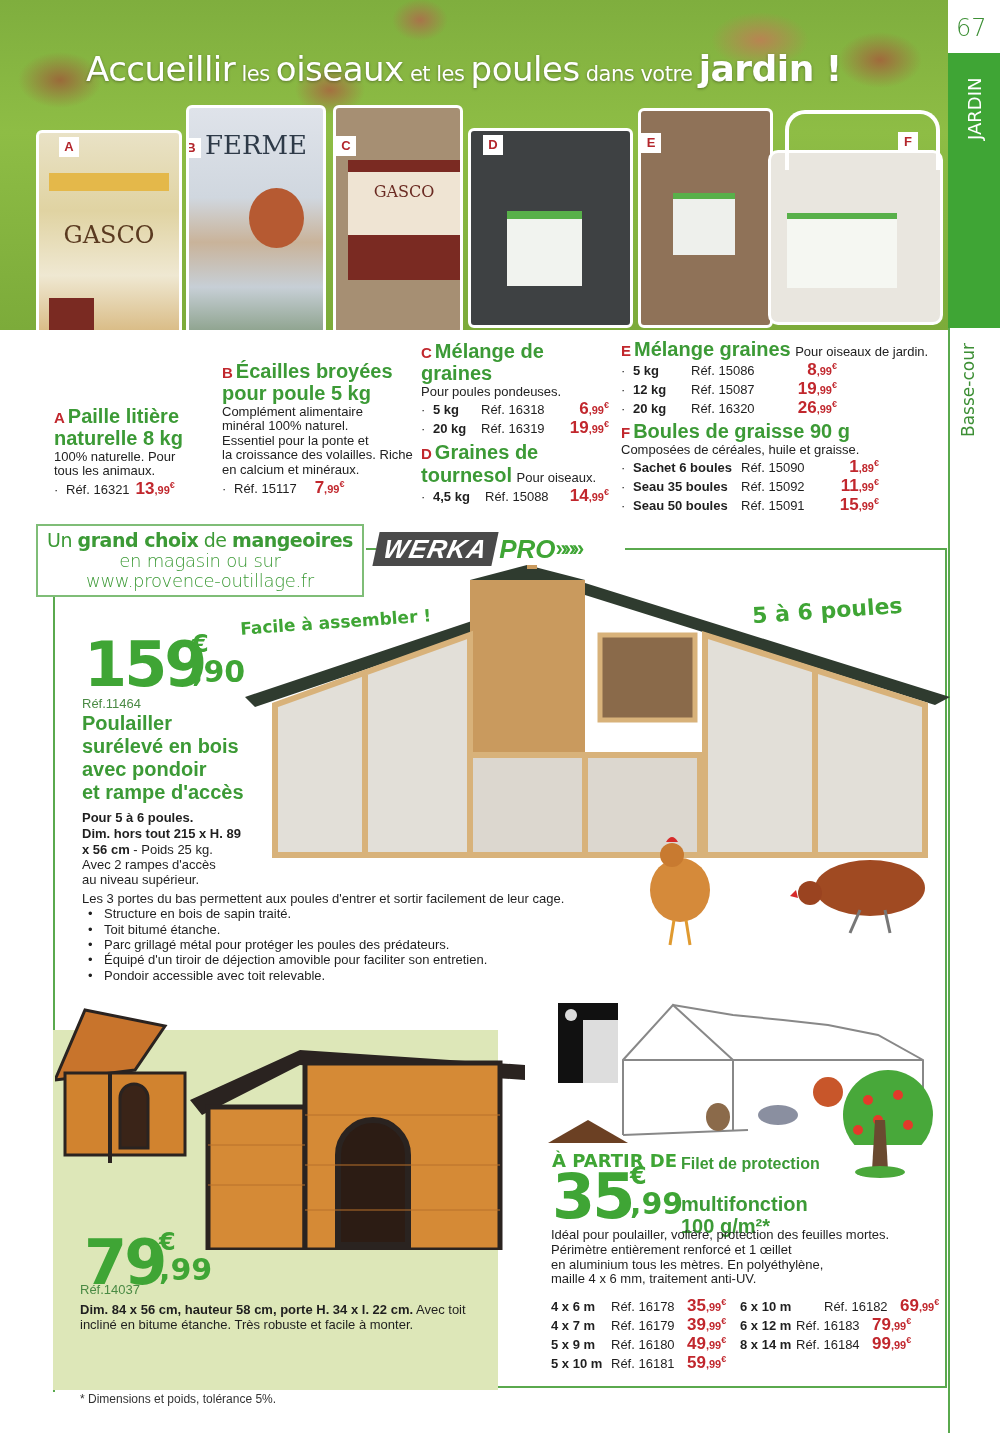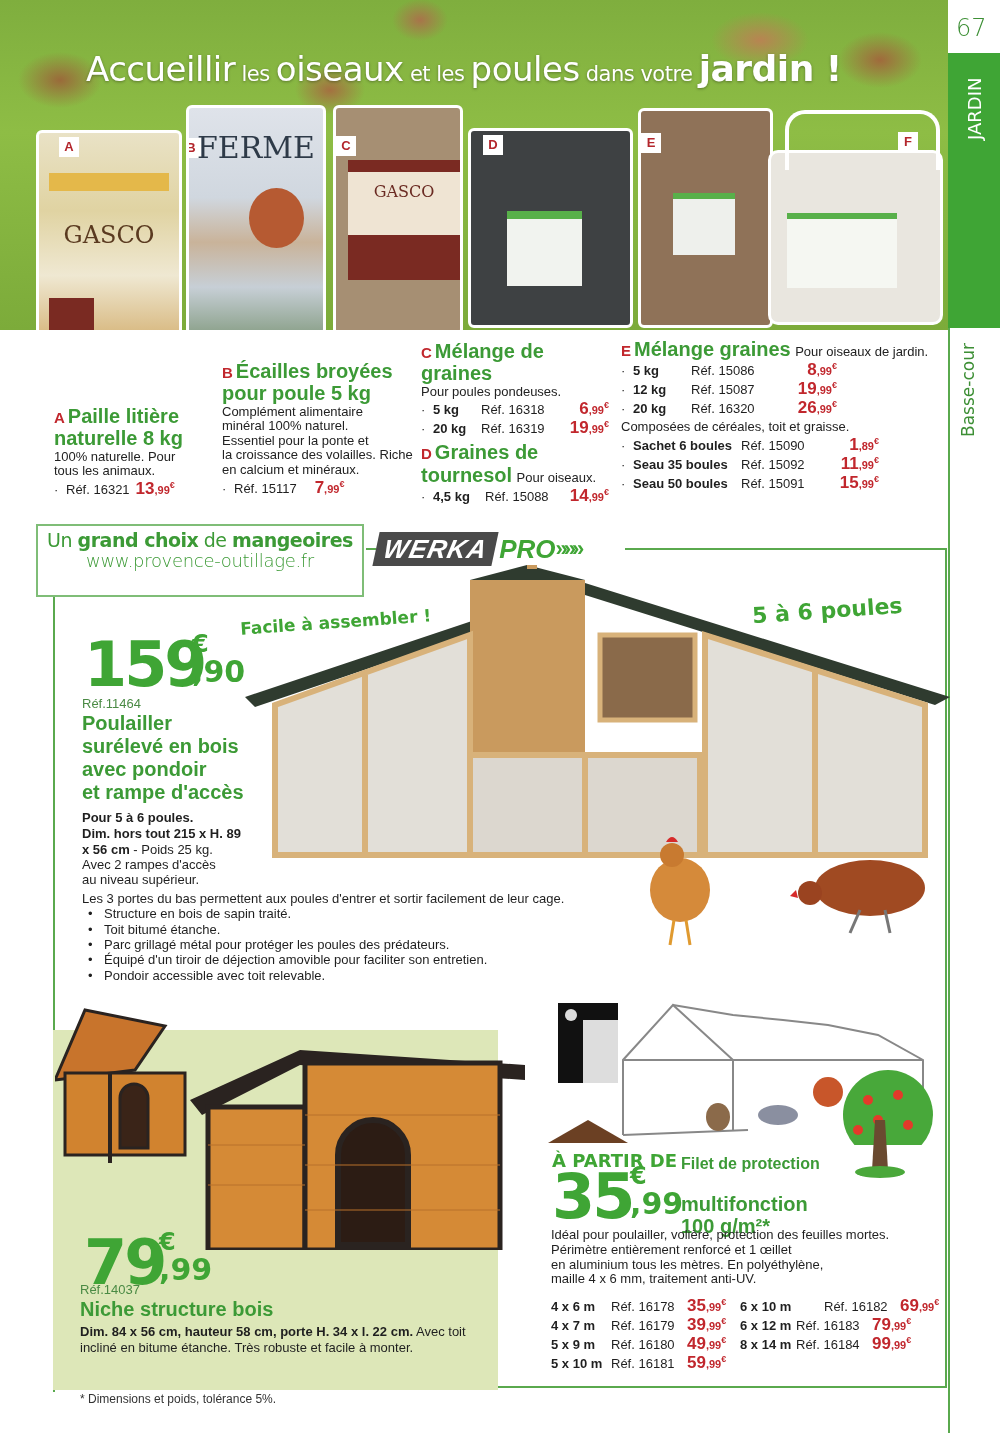--- a/index.html
+++ b/index.html
@@ -87,21 +87,21 @@
 
   <div class="product-img" style="left:36px;top:130px;width:146px;height:265px;background:linear-gradient(180deg,#e9e2c6 0%,#e0d3a2 30%,#efe8d2 55%,#d6b57a 80%,#b58a5a 100%);">
     <span class="letter-tag" style="left:20px;">A</span>
     <div style="position:absolute;left:10px;top:40px;width:120px;height:18px;background:#e4b84a;"></div>
     <div style="position:absolute;left:0;top:88px;width:140px;text-align:center;font-family:'DejaVu Serif',serif;font-size:24px;color:#5a3a20;">GASCO</div>
     <div style="position:absolute;left:10px;top:165px;width:45px;height:70px;background:#7a2a22;"></div>
   </div>
 
   <div class="product-img" style="left:186px;top:105px;width:140px;height:230px;background:linear-gradient(180deg,#dfe3ea 0%,#d0d7df 40%,#c9b39a 60%,#c7cfd6 80%,#8ea38e 100%);">
     <span class="letter-tag" style="left:-8px;top:30px;">B</span>
-    <div style="position:absolute;left:0;top:22px;width:134px;text-align:center;font-family:'DejaVu Serif',serif;font-size:30px;color:#2e3a48;">FERME</div>
+    <div style="position:absolute;left:0;top:22px;width:134px;text-align:center;font-family:'DejaVu Serif',serif;font-size:26px;color:#2e3a48;">FERME</div>
     <div style="position:absolute;left:60px;top:80px;width:55px;height:60px;border-radius:50%;background:#b65a32;"></div>
   </div>
 
   <div class="product-img" style="left:333px;top:105px;width:130px;height:230px;background:#a68f73;">
     <span class="letter-tag" style="left:0;top:28px;">C</span>
     <div style="position:absolute;left:12px;top:52px;width:112px;height:120px;background:#efe4d3;">
       <div style="height:12px;background:#7a2a22;"></div>
       <div style="text-align:center;font-family:'DejaVu Serif',serif;font-size:16px;color:#6a2a22;margin-top:10px;">GASCO</div>
       <div style="position:absolute;left:0;bottom:0;width:112px;height:45px;background:#7a2a22;"></div>
     </div>
@@ -205,21 +205,22 @@
     <span style="width:80px;">Réf. 15087</span>
     <span class="price-red pr" style="width:66px;"><span>19</span><small>,99</small><sup>€</sup></span>
   </div>
   <div class="row">
     <span class="bullet">·</span>
     <span class="qty" style="width:58px;">20 kg</span>
     <span style="width:80px;">Réf. 16320</span>
     <span class="price-red pr" style="width:66px;"><span>26</span><small>,99</small><sup>€</sup></span>
   </div>
   <div style="height:3px;"></div>
-  <div class="pdesc">Composées de céréales, toit et graisse.</div>
+  <div><span class="pletter">F</span><span class="ptitle">Boules de graisse 90 g</span></div>
+  <div class="pdesc">Composées de céréales, huile et graisse.</div>
   <div class="row">
     <span class="bullet">·</span>
     <span class="qty" style="width:108px;">Sachet 6 boules</span>
     <span style="width:78px;">Réf. 15090</span>
     <span class="price-red pr" style="width:60px;"><span>1</span><small>,89</small><sup>€</sup></span>
   </div>
   <div class="row">
     <span class="bullet">·</span>
     <span class="qty" style="width:108px;">Seau 35 boules</span>
     <span style="width:78px;">Réf. 15092</span>
@@ -234,20 +235,21 @@
 </div>
 
 <div class="frame-h" style="left:366px;top:548px;width:10px;"></div>
 <div class="frame-h" style="left:625px;top:548px;width:322px;"></div>
 <div class="frame-v" style="left:945px;top:548px;height:840px;"></div>
 <div class="frame-v" style="left:53px;top:597px;height:795px;"></div>
 <div class="frame-h" style="left:53px;top:1386px;width:894px;"></div>
 
 <div class="promo-box">
   <div class="l1"><span>Un </span><b>grand choix</b><span> de </span><b>mangeoires</b></div>
+  <div class="l2">en magasin ou sur</div>
   <div class="l3">www.provence-outillage.fr</div>
 </div>
 
 <div class="werka">
   <span class="w1">WERKA</span>
   <span class="w2">PRO</span>
   <span class="w3">»»»</span>
 </div>
 
 <svg class="coop" viewBox="0 0 705 300">
@@ -332,21 +334,20 @@
     </g>
 </svg>
 
 <div class="big-price" style="left:84px;top:1226px;width:130px;height:70px;">
   <span class="int">79</span>
   <span class="cur" style="left:75px;top:2px;">€</span>
   <span class="dec" style="left:75px;top:26px;">,99</span>
 </div>
 <div class="ptext" style="left:80px;top:1283px;width:400px;">
   <div class="ref-grey">Réf.14037</div>
-  <div class="green-title" style="font-size:20px;">Niche structure bois</div>
   <div style="font-size:13px;line-height:1.2;margin-top:4px;"><b>Dim. 84 x 56 cm, hauteur 58 cm, porte H. 34 x l. 22 cm.</b><span> Avec toit incliné en bitume étanche. Très robuste et facile à monter.</span></div>
 </div>
 
 <svg style="position:absolute;left:548px;top:995px;width:395px;height:150px;" viewBox="0 0 395 150">
   <rect x="10" y="8" width="60" height="80" fill="#111"></rect>
   <rect x="35" y="25" width="35" height="63" fill="#ddd"></rect>
   <circle cx="23" cy="20" r="6" fill="#ddd"></circle>
   <g fill="none" stroke="#888" stroke-width="2">
     <polyline points="75,140 75,65 125,10 185,65"></polyline>
     <polyline points="125,10 185,20 235,25 280,30 330,40 375,65 375,125"></polyline>

